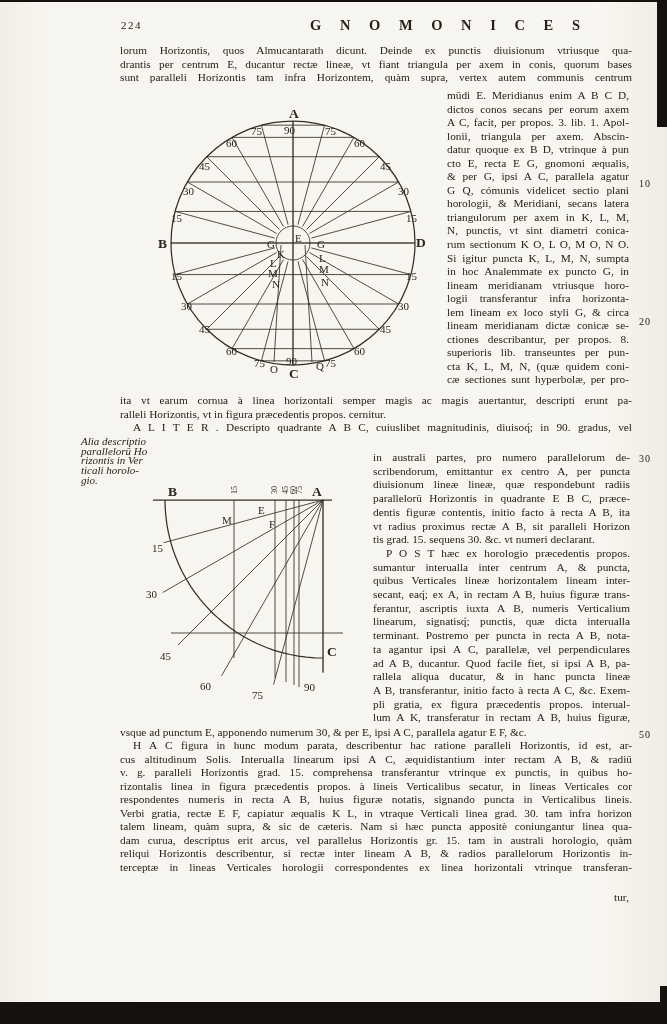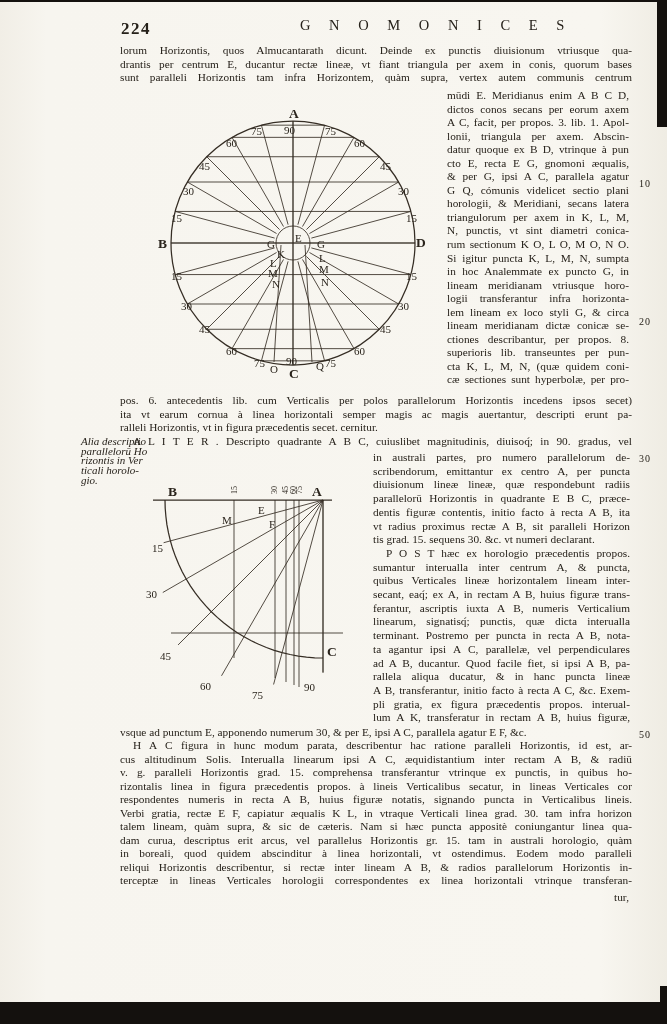--- a/index.html
+++ b/index.html
@@ -14,22 +14,22 @@
   .tl.ind{text-indent:13px;}
   #para1{left:120px;top:44px;width:512px;}
   #col1{left:447px;top:89px;width:182px;line-height:13.55px;}
   #para2{left:120px;top:394px;width:512px;}
   #note{left:81px;top:437px;width:60px;font-size:11px;line-height:9.7px;font-style:italic;}
   #note .tl{text-align:left;text-align-last:left;}
   #col2{left:373px;top:451px;width:257px;line-height:13.7px;}
   #vsque{left:120px;top:726px;width:512px;}
   #hac{left:120px;top:739px;width:512px;line-height:13.55px;}
   #catchword{position:absolute;right:38px;top:891px;font-size:11.3px;}
-  #pagenum{position:absolute;left:121px;top:19px;font-size:17px;font-weight:bold;letter-spacing:1.5px;}
-  #title{position:absolute;left:300px;top:17px;font-size:14.5px;font-weight:normal;letter-spacing:7.5px;}
+  #pagenum{position:absolute;left:121px;top:19px;font-size:11px;font-weight:normal;letter-spacing:1.5px;}
+  #title{position:absolute;left:310px;top:17px;font-size:14.5px;font-weight:bold;letter-spacing:7.5px;}
   .mnum{position:absolute;left:639px;font-size:10px;font-weight:normal;letter-spacing:1px;}
   svg{position:absolute;overflow:visible;}
   #fig1{left:158px;top:100px;}
   #fig2{left:146px;top:466px;}
   .ln{stroke:#352d24;stroke-width:1.25;fill:none;}
   .thin{stroke-width:0.85;}
   .flab{font-family:"Liberation Serif",serif;font-size:11px;fill:#2a241c;}
   .flab.big{font-size:13.5px;font-weight:bold;}
   .flab.sm{font-size:8px;}
   .artifact{position:absolute;background:#14110e;}
@@ -157,23 +157,22 @@
       <div class="tl">logii transferantur infra horizonta-</div>
       <div class="tl">lem lineam ex loco styli G, &amp; circa</div>
       <div class="tl">lineam meridianam dictæ conicæ se-</div>
       <div class="tl">ctiones describantur, per propos. 8.</div>
       <div class="tl">superioris lib. transeuntes per pun-</div>
       <div class="tl">cta K, L, M, N, (quæ quidem coni-</div>
       <div class="tl">cæ sectiones sunt hyperbolæ, per pro-</div>
     </div>
 
   <div class="blk" id="para2">
-      <div class="tl">pos. 6. antecedentis lib. cum Verticalis per polos parallelorum Horizontis incedens ipsos secet)</div>
       <div class="tl">ita vt earum cornua à linea horizontali semper magis ac magis auertantur, descripti erunt pa-</div>
-      <div class="tl ragged">ralleli Horizontis, vt in figura præcedentis secet. cernitur.</div>
+      <div class="tl ragged">ralleli Horizontis, vt in figura præcedentis propos. cernitur.</div>
       <div class="tl ind">A L I T E R .  Descripto quadrante A B C, cuiuslibet magnitudinis, diuisoq́; in 90. gradus, vel</div>
     </div>
 
   <div class="blk" id="note">
       <div class="tl ragged">Alia descriptio</div>
       <div class="tl ragged">parallelorū Ho</div>
       <div class="tl ragged">rizontis in Ver</div>
       <div class="tl ragged">ticali horolo-</div>
       <div class="tl ragged">gio.</div>
     </div>
@@ -242,21 +241,20 @@
 
   <div class="blk" id="hac">
       <div class="tl ind">H A C  figura in hunc modum parata, describentur hac ratione paralleli Horizontis, id est, ar-</div>
       <div class="tl">cus altitudinum Solis. Interualla linearum ipsi A C, æquidistantium inter rectam A B, &amp; radiū</div>
       <div class="tl">v. g. paralleli Horizontis grad. 15. comprehensa transferantur vtrinque ex punctis, in quibus ho-</div>
       <div class="tl">rizontalis linea in figura præcedentis propos. à lineis Verticalibus secatur, in lineas Verticales cor</div>
       <div class="tl">respondentes numeris in recta A B, huius figuræ notatis, signando puncta in Verticalibus lineis.</div>
       <div class="tl">Verbi gratia, rectæ E F, capiatur æqualis K L, in vtraque Verticali linea grad. 30. tam infra horizon</div>
       <div class="tl">talem lineam, quàm supra, &amp; sic de cæteris. Nam si hæc puncta appositè coniungantur linea qua-</div>
       <div class="tl">dam curua, descriptus erit arcus, vel parallelus Horizontis gr. 15. tam in australi horologio, quàm</div>
-      <div class="tl">in boreali, quod quidem abscinditur à linea horizontali, vt ostendimus. Eodem modo paralleli</div>
       <div class="tl">reliqui Horizontis describentur, si rectæ inter lineam A B, &amp; radios parallelorum Horizontis in-</div>
       <div class="tl">terceptæ in lineas Verticales horologii correspondentes ex linea horizontali vtrinque transferan-</div>
     </div>
 
   <div id="catchword">tur,</div>
 
   <div id="margin-nums">
       <span class="mnum" style="top: 178px;">10</span>
       <span class="mnum" style="top: 316px;">20</span>
       <span class="mnum" style="top: 453px;">30</span>

